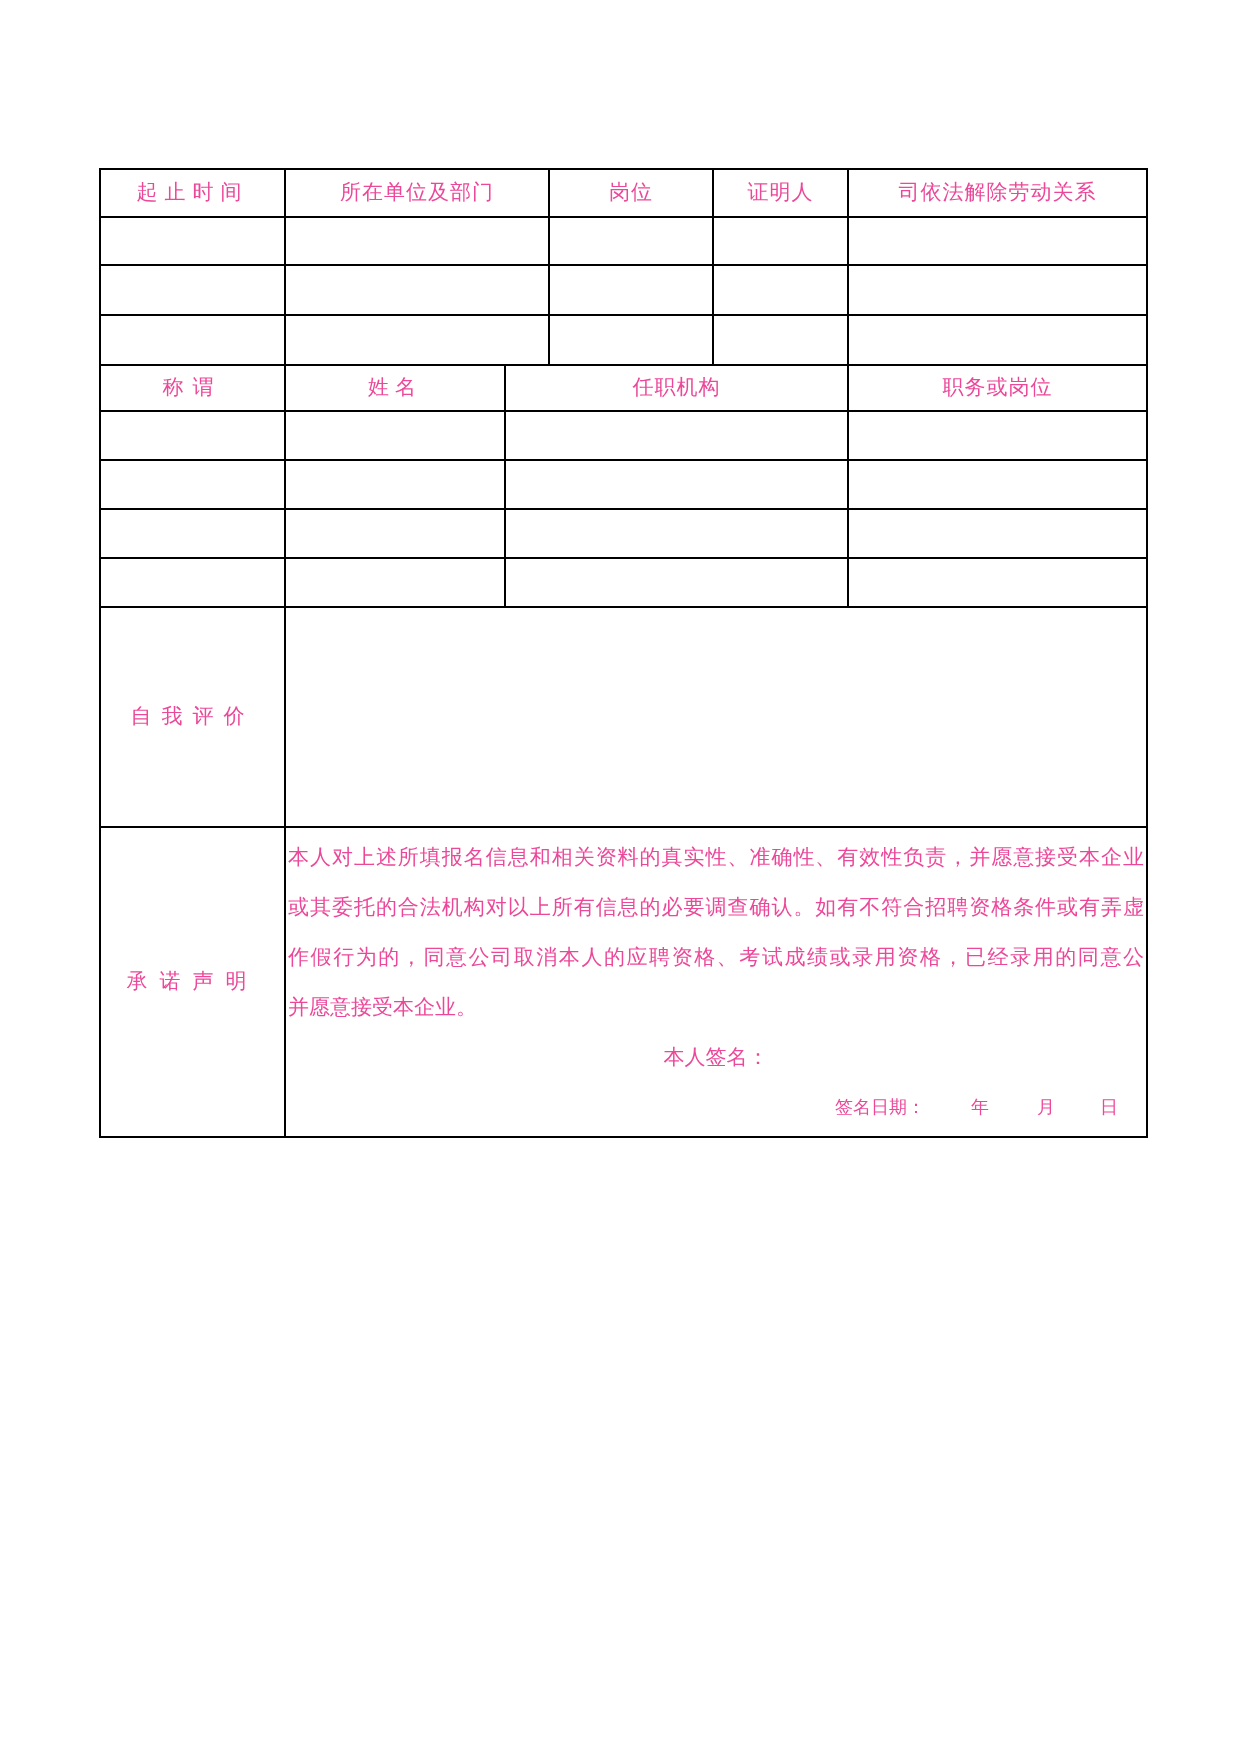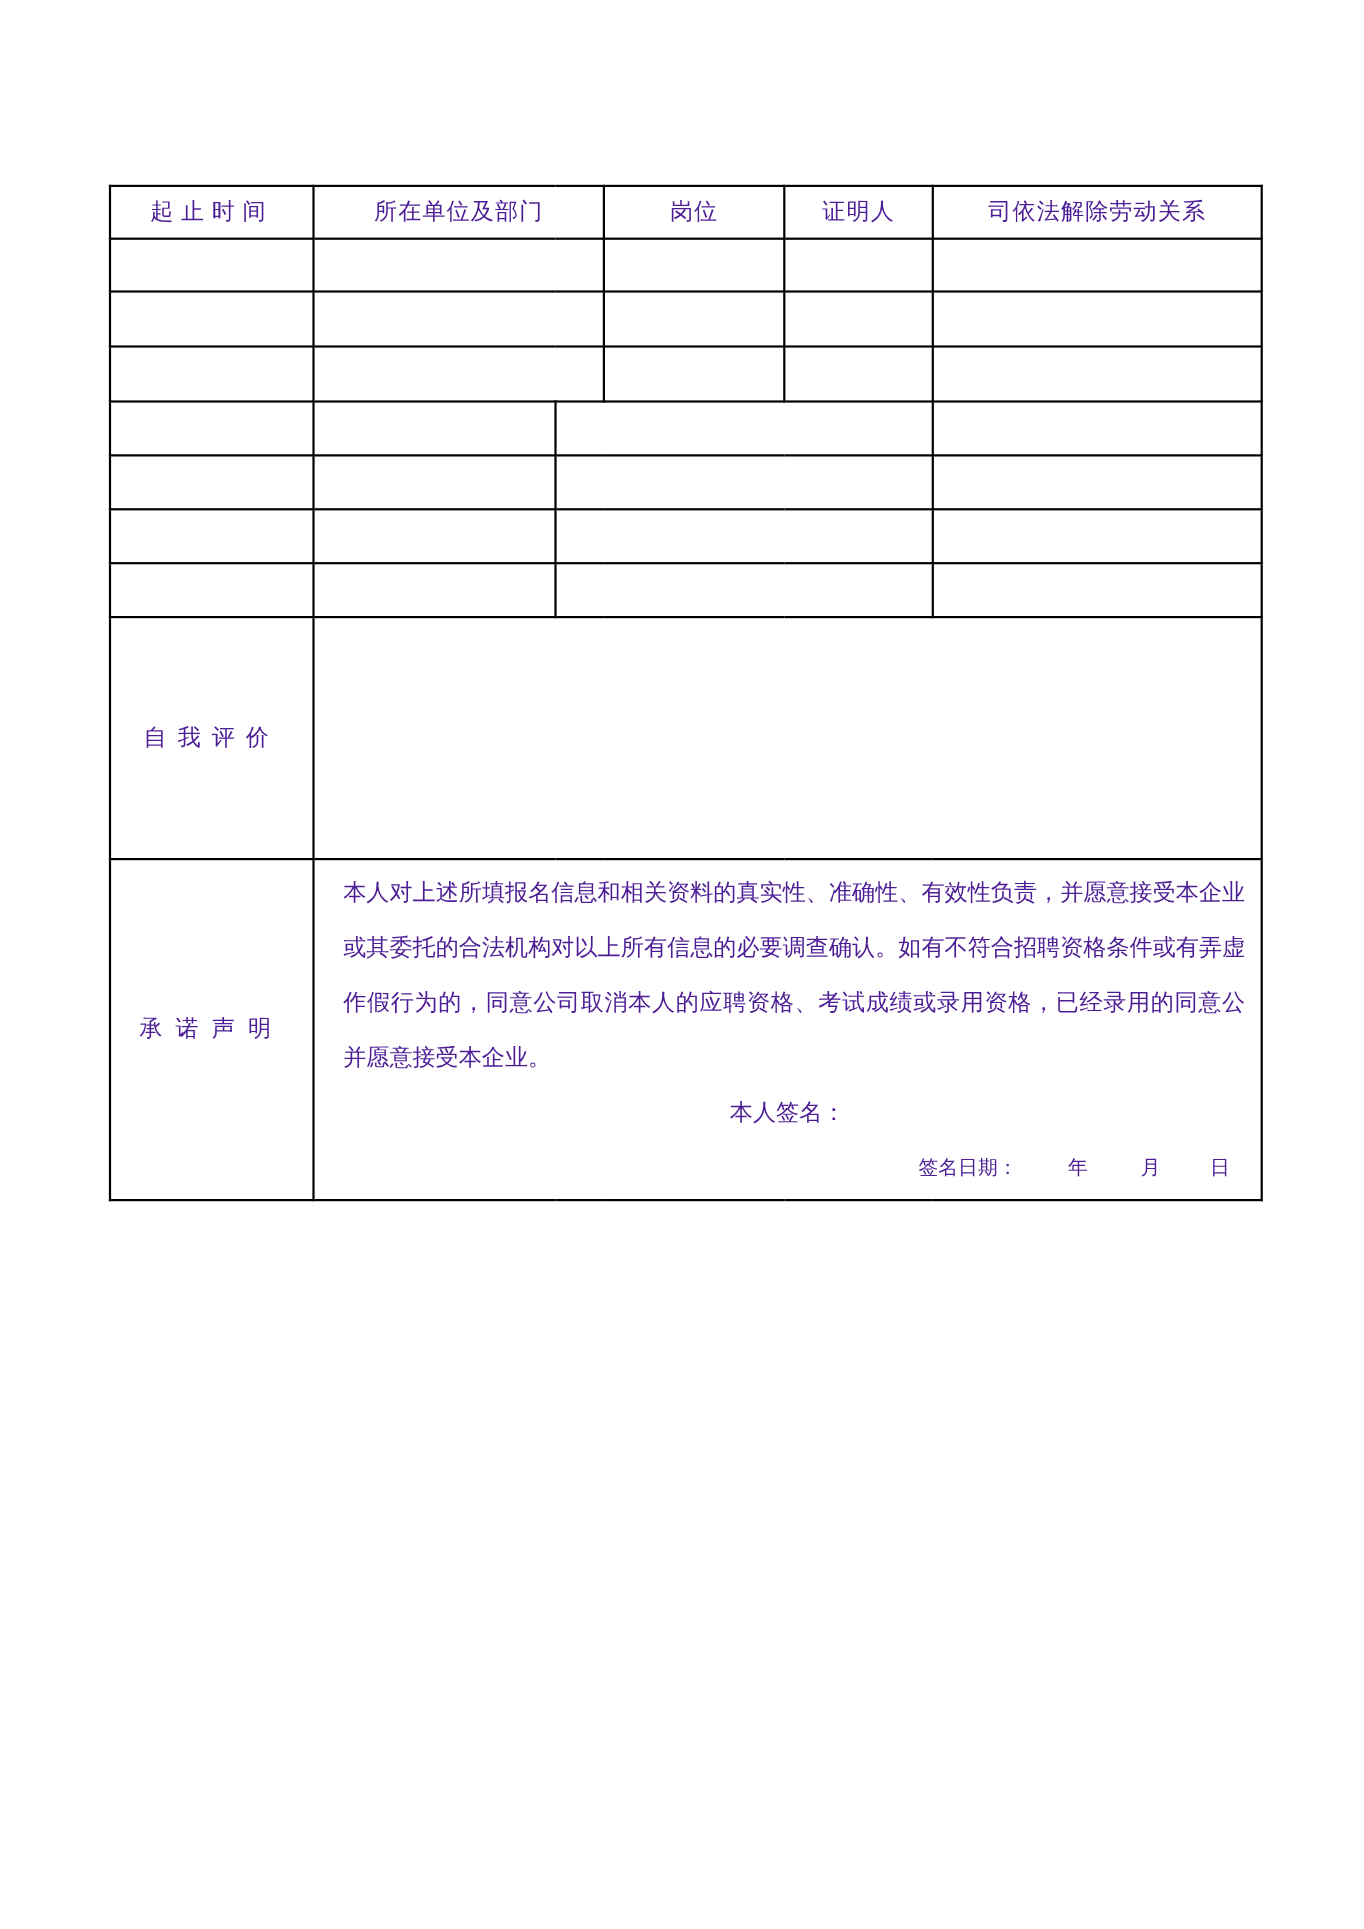--- a/index.html
+++ b/index.html
@@ -6,21 +6,21 @@
     margin: 0;
     padding: 0;
     background: #ffffff;
   }
   .page {
     position: relative;
     width: 1240px;
     height: 1290px;
     background: #ffffff;
     font-family: "Liberation Serif", "DejaVu Serif", serif;
-    color: #4c1d95;
+    color: #ec4899;
     overflow: hidden;
   }
   table.form {
     position: absolute;
     left: 99px;
     top: 168px;
     width: 1047px;
     border-collapse: collapse;
     table-layout: fixed;
   }
@@ -70,25 +70,24 @@
     letter-spacing: 12px;
   }
   td.commit-content {
     text-align: left;
     vertical-align: top;
     padding: 10px 0 0 0;
   }
   .statement-line {
     line-height: 50px;
     font-size: 21px;
-    padding: 0 14px;
+    padding: 0 2px;
     text-align: justify;
     text-align-last: justify;
     white-space: nowrap;
-    margin-left: 12px;
   }
   .statement-line.last {
     text-align: left;
     text-align-last: left;
     white-space: normal;
   }
   .sig-line {
     line-height: 50px;
     font-size: 21px;
   }
@@ -140,20 +139,26 @@
     </tr>
     <tr class="h-empty2">
       <td></td>
       <td colspan="2"></td>
       <td></td>
       <td></td>
       <td></td>
     </tr>
 
 
+    <tr class="h-famhead">
+      <td class="cell-relation">称谓</td>
+      <td class="ls-med">姓名</td>
+      <td class="ls-small" colspan="3">任职机构</td>
+      <td class="ls-small">职务或岗位</td>
+    </tr>
 
     <tr class="h-famrow">
       <td></td>
       <td></td>
       <td colspan="3"></td>
       <td></td>
     </tr>
     <tr class="h-famrow">
       <td></td>
       <td></td>

